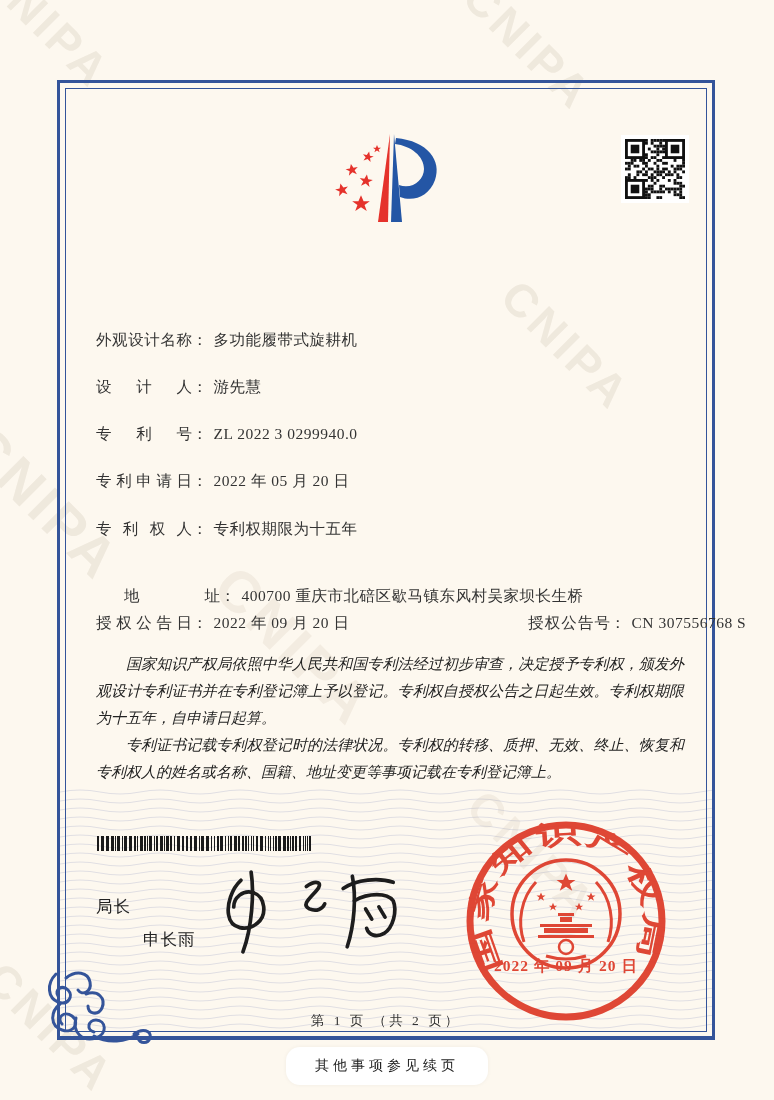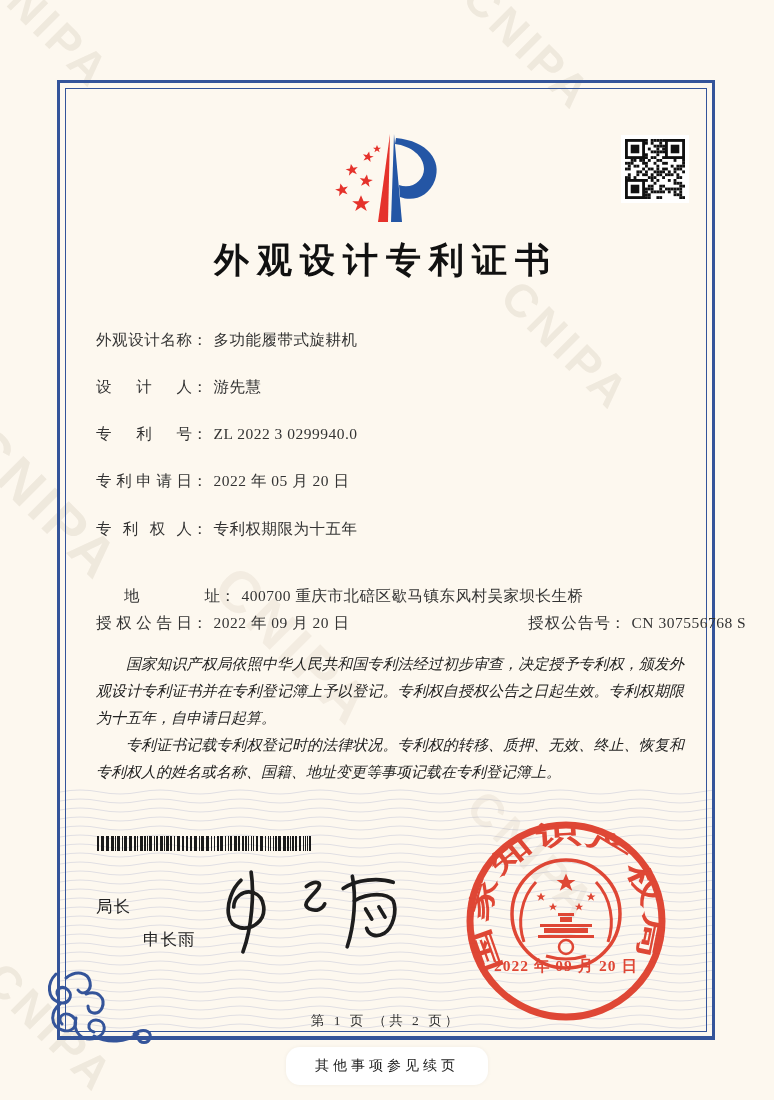--- a/index.html
+++ b/index.html
@@ -275,21 +275,20 @@
         <rect x="1" y="1" width="5" height="5" fill="#fff"></rect>
         <rect x="2" y="2" width="3" height="3" fill="#111"></rect>
         <rect x="14" y="0" width="7" height="7" fill="#111"></rect>
         <rect x="15" y="1" width="5" height="5" fill="#fff"></rect>
         <rect x="16" y="2" width="3" height="3" fill="#111"></rect>
         <rect x="0" y="14" width="7" height="7" fill="#111"></rect>
         <rect x="1" y="15" width="5" height="5" fill="#fff"></rect>
         <rect x="2" y="16" width="3" height="3" fill="#111"></rect>
       </svg>
 
-    <div class="title">外观设计专利证书</div>
 
     <div class="field-row" style="top:330px;">
       <span class="f-label">外观设计名称</span><span class="f-colon">：</span><span class="f-value">多功能履带式旋耕机</span>
     </div>
     <div class="field-row" style="top:377px;">
       <span class="f-label">设计人</span><span class="f-colon">：</span><span class="f-value">游先慧</span>
     </div>
     <div class="field-row" style="top:424px;">
       <span class="f-label">专利号</span><span class="f-colon">：</span><span class="f-value">ZL 2022 3 0299940.0</span>
     </div>

